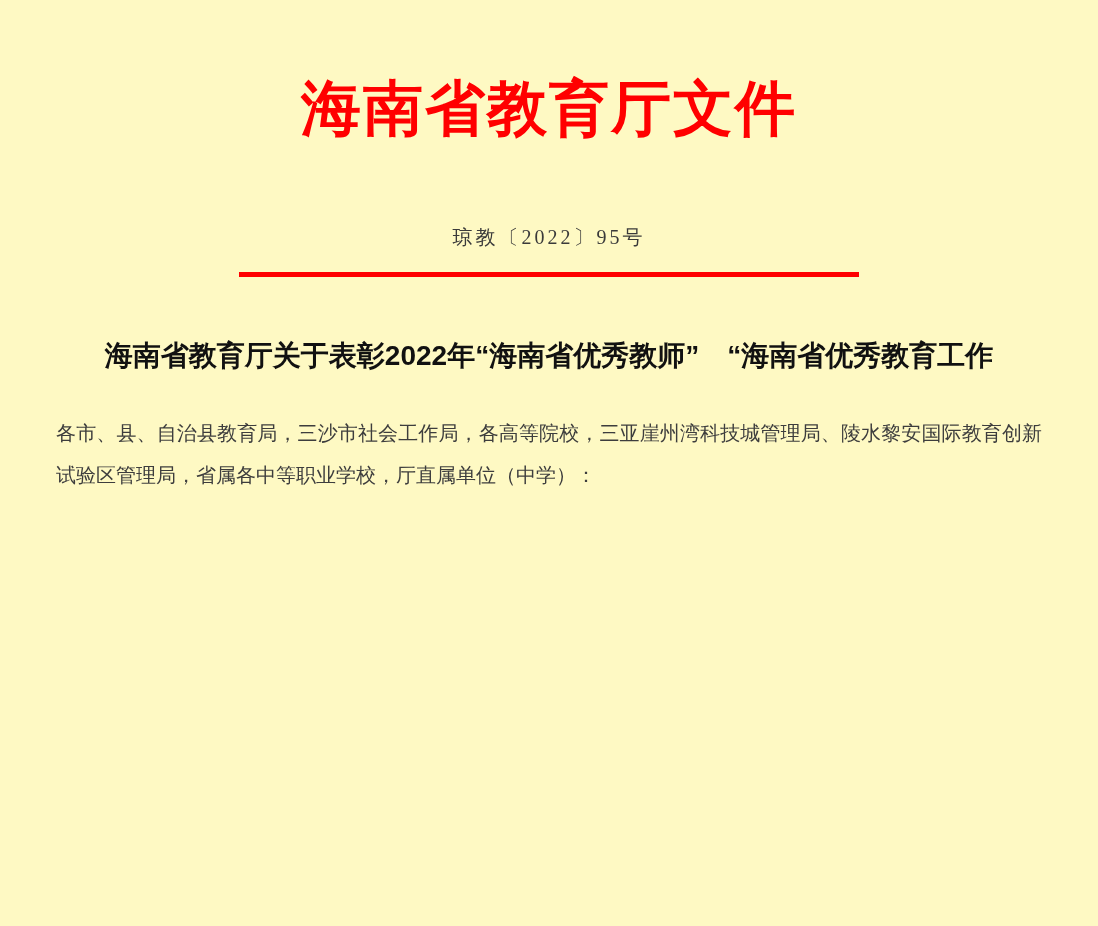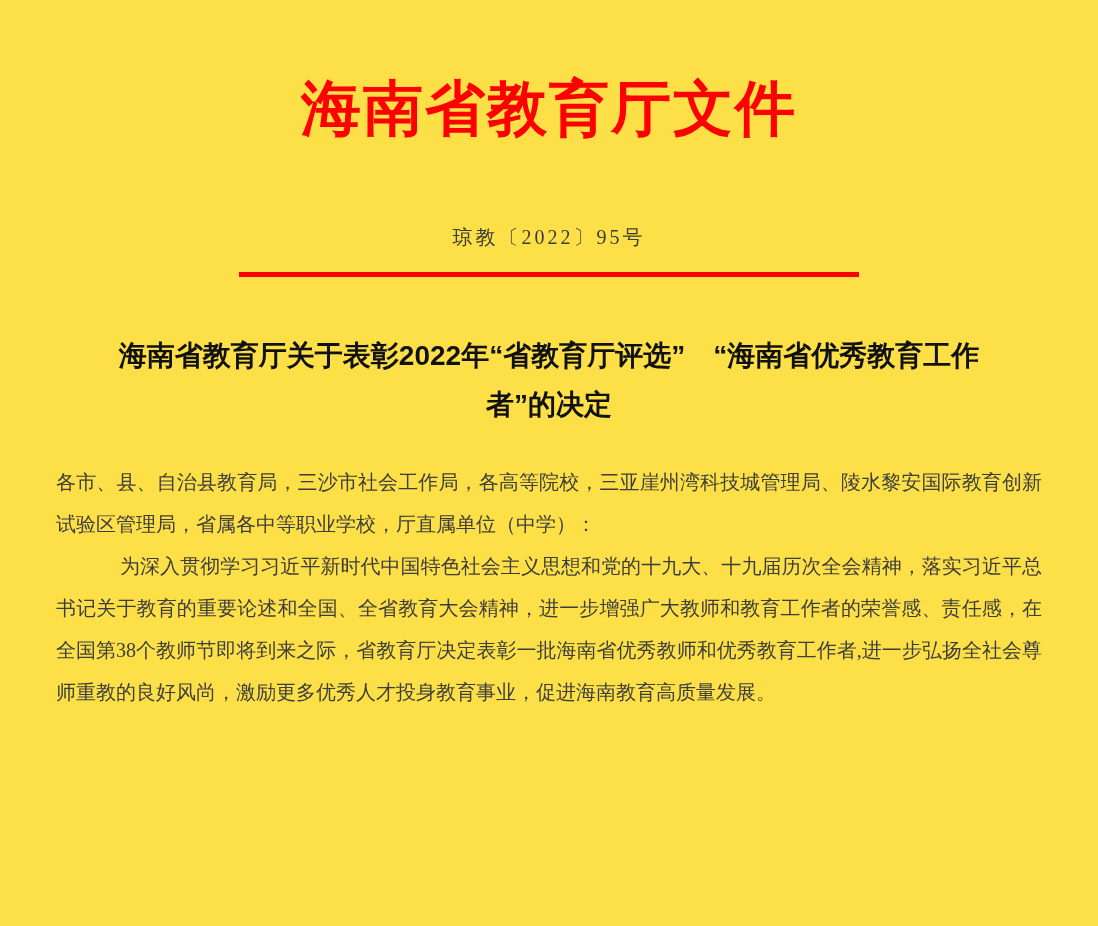--- a/index.html
+++ b/index.html
@@ -5,21 +5,21 @@
   * { margin: 0; padding: 0; box-sizing: border-box; }
 
   html, body {
     background: #ffffff;
   }
 
   .page {
     position: relative;
     width: 1098px;
     height: 926px;
-    background: #fde047;
+    background: #fef9c3;
     overflow: hidden;
     font-family: "Liberation Serif", "DejaVu Serif", serif;
   }
 
   .agency-header {
     margin-top: 76px;
     text-align: center;
     font-family: "Liberation Sans", "DejaVu Sans", sans-serif;
     font-weight: bold;
     font-size: 60px;
@@ -75,22 +75,20 @@
 
 <div class="page">
 
   <div class="agency-header">海南省教育厅文件</div>
 
   <div class="doc-number">琼教〔2022〕95号</div>
 
   <div class="red-line"></div>
 
   <div class="doc-title">
-    <div>海南省教育厅关于表彰2022年“省教育厅评选”　“海南省优秀教育工作</div>
-    <div>者”的决定</div>
+    <div>海南省教育厅关于表彰2022年“海南省优秀教师”　“海南省优秀教育工作</div>
   </div>
 
   <div class="doc-body">
     <p>各市、县、自治县教育局，三沙市社会工作局，各高等院校，三亚崖州湾科技城管理局、陵水黎安国际教育创新试验区管理局，省属各中等职业学校，厅直属单位（中学）：</p>
-    <p class="indent">为深入贯彻学习习近平新时代中国特色社会主义思想和党的十九大、十九届历次全会精神，落实习近平总书记关于教育的重要论述和全国、全省教育大会精神，进一步增强广大教师和教育工作者的荣誉感、责任感，在全国第38个教师节即将到来之际，省教育厅决定表彰一批海南省优秀教师和优秀教育工作者,进一步弘扬全社会尊师重教的良好风尚，激励更多优秀人才投身教育事业，促进海南教育高质量发展。</p>
   </div>
 
 </div>
 
 </body></html>

